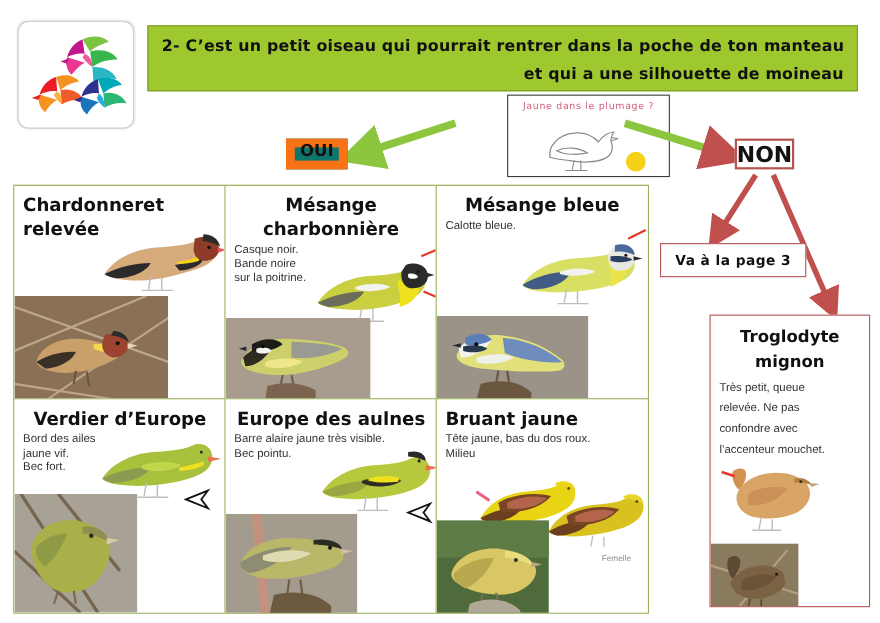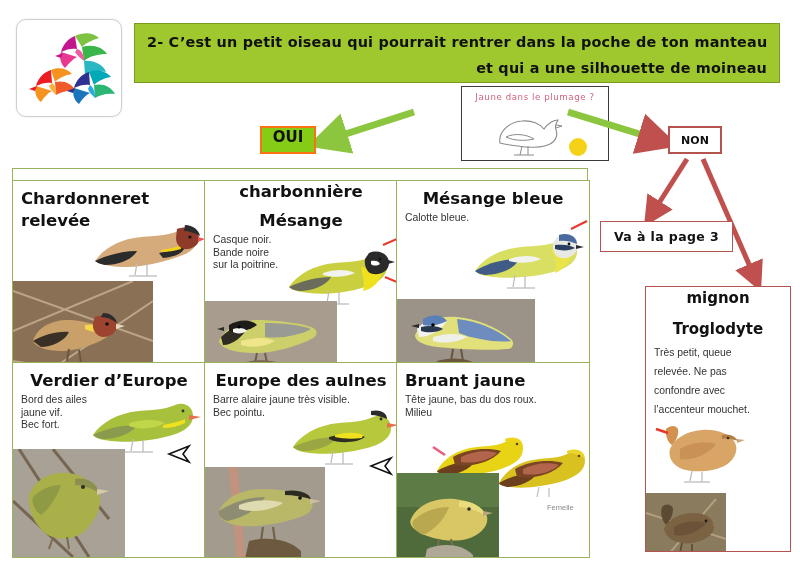--- a/index.html
+++ b/index.html
@@ -38,30 +38,30 @@
   }
   .qbox .qtext{
     font-family:"DejaVu Sans",sans-serif;
     font-size:8.6px;color:#d2607c;text-align:center;margin-top:5px;letter-spacing:.6px;
   }
   .qbox .qart{position:absolute;left:0;top:16px;width:148px;height:58px;}
 
   
   .oui{
     position:absolute;left:260px;top:126px;width:56px;height:28px;
-    border:2px solid #f97316;background:#84cc16;box-sizing:border-box;
-    display:flex;align-items:flex-start;justify-content:center;
+    border:8px solid #f97316;background:#0f766e;box-sizing:border-box;
+    display:flex;align-items:flex-end;justify-content:center;
   }
   .oui span{font-family:"DejaVu Sans",sans-serif;font-size:15px;font-weight:bold;color:#111;}
   .non{
     position:absolute;left:668px;top:126px;width:54px;height:28px;
     border:2px solid #b5534f;background:#fff;box-sizing:border-box;
     display:flex;align-items:center;justify-content:center;
   }
-  .non span{font-family:"DejaVu Sans",sans-serif;font-size:11px;font-weight:bold;color:#111;}
+  .non span{font-family:"DejaVu Sans",sans-serif;font-size:20px;font-weight:bold;color:#111;}
 
   
   .page3{
     position:absolute;left:600px;top:221px;width:133px;height:31px;
     border:1px solid #b5534f;background:#fff;box-sizing:border-box;
     display:flex;align-items:center;justify-content:center;
   }
   .page3 span{font-family:"DejaVu Sans",sans-serif;font-size:12.5px;font-weight:bold;color:#111;letter-spacing:.4px;}
 
   
@@ -69,21 +69,21 @@
 
   
   .grid{
     position:absolute;left:12px;top:168px;width:576px;height:388px;
     border:1px solid #9bb25c;box-sizing:border-box;background:#fff;
   }
   .card{
     position:absolute;background:#fff;border:1px solid #9bb25c;box-sizing:border-box;
     overflow:hidden;
   }
-  .card.r1{top:-1px;height:196px;margin-top:12px;}
+  .card.r1{top:-1px;height:196px;}
   .card.r2{top:193px;height:196px;}
   .card.k0{left:-1px;width:194px;}
   .card.k1{left:191px;width:194px;}
   .card.k2{left:383px;width:194px;}
 
   .card .title{
     font-family:"DejaVu Sans",sans-serif;font-weight:bold;color:#111;
     margin:7px 8px 0 8px;line-height:22px;
   }
   .title.t-left{text-align:left;font-size:16.5px;}
@@ -224,22 +224,22 @@
           <path d="M82 36 C92 32 102 36 104 44 C104 51 98 56 90 56 C83 55 79 49 80 42 Z" fill="#9c4430"></path>
           <path d="M90 32 C98 32 103 37 104 42 C99 38 93 36 88 36 Z" fill="#2b2b2b"></path>
           <circle cx="94" cy="43" r="1.8" fill="#111"></circle>
           <path d="M103 43 L112 45 L103 48 Z" fill="#e8d8c0"></path>
           <path d="M56 68 L54 80 M66 69 L68 82" stroke="#6a5742" stroke-width="2"></path>
         </svg>
       </div>
     </div>
 
     <div class="card r1 k1">
+      <div class="title t-center">Mésange</div>
       <div class="title t-center" style="margin-top:0">charbonnière</div>
-      <div class="title t-center">Mésange</div>
       <div class="desc">Casque noir.
 Bande noire
 sur la poitrine.</div>
       <svg class="art" style="left:80px;top:56px;width:112px;height:80px;" viewBox="0 0 112 80">
         <path d="M4 50 C12 38 28 28 50 26 C64 25 78 24 86 20 C94 17 102 22 102 30 C102 40 92 46 80 50 C62 56 40 58 24 56 C14 55 6 53 4 50 Z" fill="#c9cf3f"></path>
         <path d="M4 50 C16 44 32 40 46 40 C42 48 28 54 14 54 C9 53 6 52 4 50 Z" fill="#6c6c5a"></path>
         <path d="M38 36 C50 32 62 32 70 36 C62 40 48 41 38 38 Z" fill="#f2f2ef"></path>
         <path d="M76 30 C78 40 80 48 78 54 C88 52 96 44 97 34 Z" fill="#f0e11e"></path>
         <path d="M84 16 C94 12 104 17 104 26 C104 34 96 38 88 37 C82 36 79 29 80 22 Z" fill="#2b2b2b"></path>
         <path d="M86 24 C90 23 94 24 95 27 C92 29 88 29 86 27 Z" fill="#fff"></path>
@@ -409,22 +409,22 @@
           <circle cx="72" cy="36" r="1.8" fill="#2b2b2b"></circle>
           <path d="M86 38 L96 40 L86 43 Z" fill="#b8a87c"></path>
           <path d="M42 66 L40 76 M54 66 L56 76" stroke="#7a6b52" stroke-width="2"></path>
           <path d="M30 76 C44 70 64 70 76 82 L76 85 L28 85 Z" fill="#b0a896"></path>
         </svg>
       </div>
     </div>
   </div>
 
   <div class="trog">
+    <div class="title">Troglodyte</div>
     <div class="title" style="margin-top:0">mignon</div>
-    <div class="title">Troglodyte</div>
     <div class="desc">Très petit, queue
 relevée. Ne pas
 confondre avec
 l’accenteur mouchet.</div>
     <svg class="art" style="left:44px;top:100px;width:100px;height:70px;" viewBox="0 0 100 70">
       <path d="M20 10 C24 6 30 6 32 10 C33 16 30 22 26 26 C22 24 19 16 20 10 Z" fill="#d3914f"></path>
       <path d="M24 30 C28 20 40 12 56 11 C70 10 82 14 88 22 C93 29 90 40 80 46 C68 53 48 54 36 50 C26 46 22 38 24 30 Z" fill="#d9a566"></path>
       <path d="M34 30 C44 24 58 22 70 25 C62 36 46 42 34 40 Z" fill="#c99155"></path>
       <path d="M76 16 C84 14 90 18 92 22 C86 20 80 19 76 20 Z" fill="#b07f46"></path>
       <circle cx="82" cy="19" r="1.3" fill="#3a2b18"></circle>

